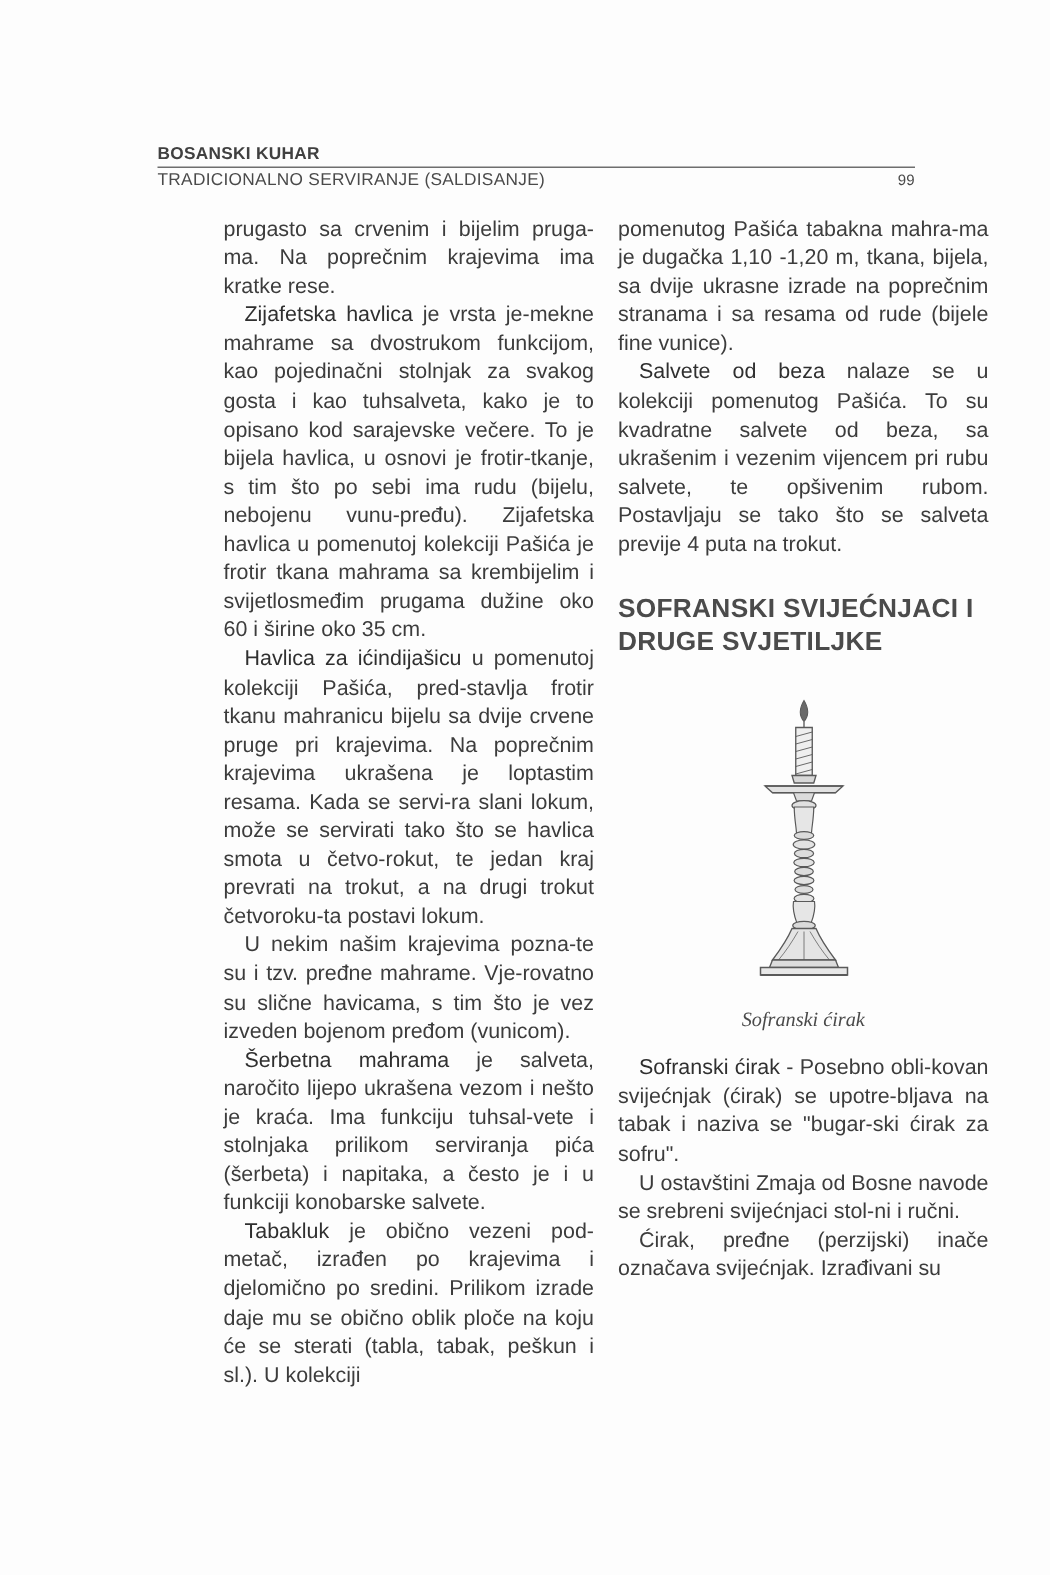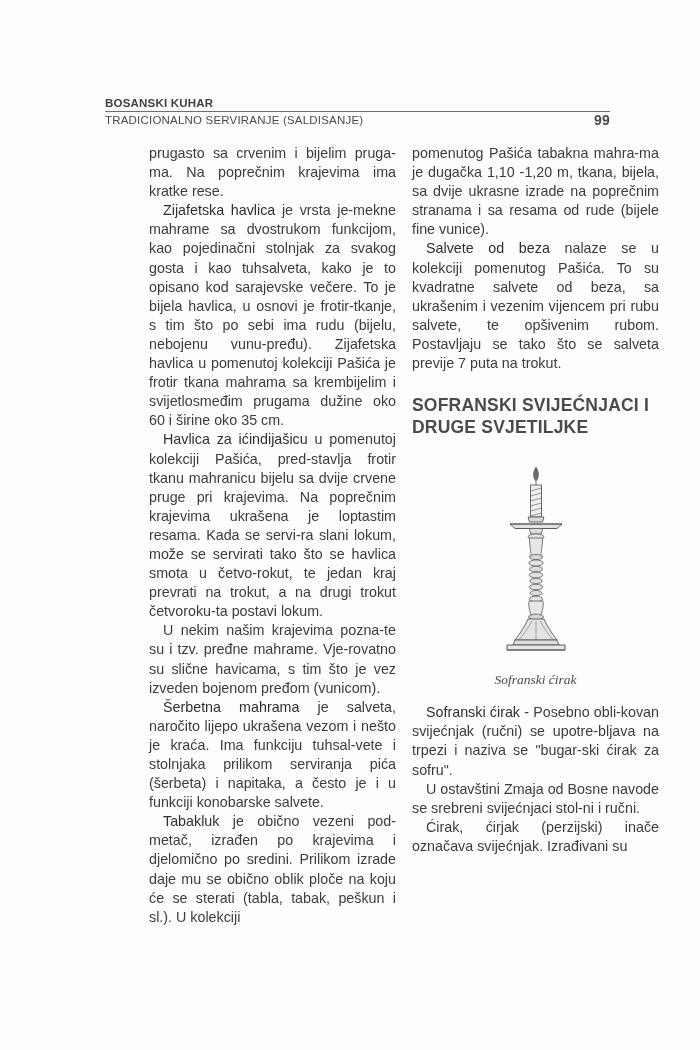--- a/index.html
+++ b/index.html
@@ -45,21 +45,21 @@
     display: flex;
     justify-content: space-between;
     align-items: center;
     font-size: 11.5px;
     letter-spacing: 0.2px;
     color: #4a4a4a;
     line-height: 15px;
     padding-top: 1px;
   }
   .header-section { white-space: nowrap; }
-  .header-pageno { font-weight: bold; font-size: 14px; }
+  .header-pageno { font-weight: normal; font-size: 10px; }
 
   
   .col {
     position: absolute;
     top: 144px;
     width: 247px;
     font-size: 14.3px;
     line-height: 19.1px;
     text-align: justify;
     color: #3c3c3c;
@@ -133,21 +133,21 @@
 
     <p><b>Šerbetna mahrama</b><span> je salveta, naročito lijepo ukrašena vezom i nešto je kraća. Ima funkciju tuhsal-vete i stolnjaka prilikom serviranja pića (šerbeta) i napitaka, a često je i u funkciji konobarske salvete.</span></p>
 
     <p><b>Tabakluk</b><span> je obično vezeni pod-metač, izrađen po krajevima i djelomično po sredini. Prilikom izrade daje mu se obično oblik ploče na koju će se sterati (tabla, tabak, peškun i sl.). U kolekciji</span></p>
   </div>
 
   <div class="col col-right">
 
     <p class="noindent"><span>pomenutog Pašića tabakna mahra-ma je dugačka 1,10 -1,20 m, tkana, bijela, sa dvije ukrasne izrade na poprečnim stranama i sa resama od rude (bijele fine vunice).</span></p>
 
-    <p><b>Salvete od beza</b><span> nalaze se u kolekciji pomenutog Pašića. To su kvadratne salvete od beza, sa ukrašenim i vezenim vijencem pri rubu salvete, te opšivenim rubom. Postavljaju se tako što se salveta previje 7 puta na trokut.</span></p>
+    <p><b>Salvete od beza</b><span> nalaze se u kolekciji pomenutog Pašića. To su kvadratne salvete od beza, sa ukrašenim i vezenim vijencem pri rubu salvete, te opšivenim rubom. Postavljaju se tako što se salveta previje 4 puta na trokut.</span></p>
 
     <h2 class="section-head">SOFRANSKI SVIJEĆNJACI I DRUGE SVJETILJKE</h2>
 
 
     <div class="figure">
       <svg width="130" height="200" viewBox="0 0 130 200">
         <g stroke="#5a5a5a" fill="none" stroke-width="1">
 
           <path d="M65 3 C62 8 61.5 13 65 17 C68.5 13 68 8 65 3 Z" fill="#6a6a6a" stroke="#5a5a5a" stroke-width="0.7"></path>
 
@@ -192,20 +192,20 @@
 
           <path d="M44 176 L86 176 L88 181 L42 181 Z" fill="#dcdcdc" stroke="#5a5a5a" stroke-width="0.9"></path>
 
           <path d="M36 181 L94 181 L94 186 L36 186 Z" fill="#e8e8e8" stroke="#5a5a5a" stroke-width="1"></path>
           <path d="M36 186 L94 186" stroke-width="1.2"></path>
         </g>
       </svg>
     </div>
     <div class="figcaption">Sofranski ćirak</div>
 
-    <p class="after-fig"><b>Sofranski ćirak</b><span> - Posebno obli-kovan svijećnjak (ručni) se upotre-bljava na trpezi i naziva se "bugar-ski ćirak za sofru".</span></p>
+    <p class="after-fig"><b>Sofranski ćirak</b><span> - Posebno obli-kovan svijećnjak (ćirak) se upotre-bljava na tabak i naziva se "bugar-ski ćirak za sofru".</span></p>
 
     <p><span>U ostavštini Zmaja od Bosne navode se srebreni svijećnjaci stol-ni i ručni.</span></p>
 
-    <p><span>Ćirak, ćirjak (perzijski) inače označava svijećnjak. Izrađivani su</span></p>
+    <p><span>Ćirak, pređne (perzijski) inače označava svijećnjak. Izrađivani su</span></p>
   </div>
 
 </div>
 
 </body></html>

